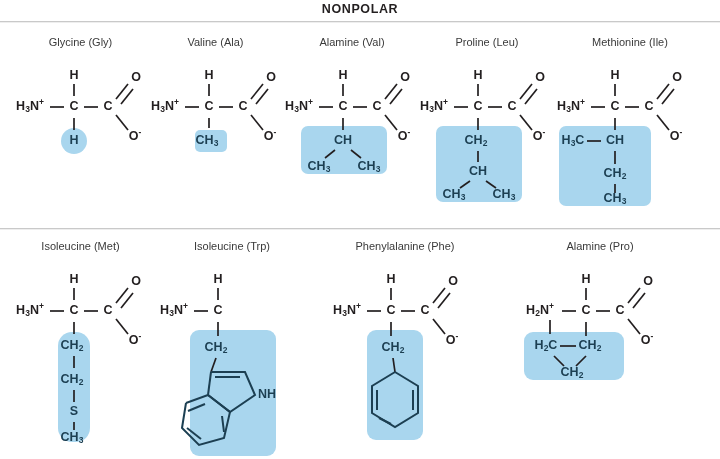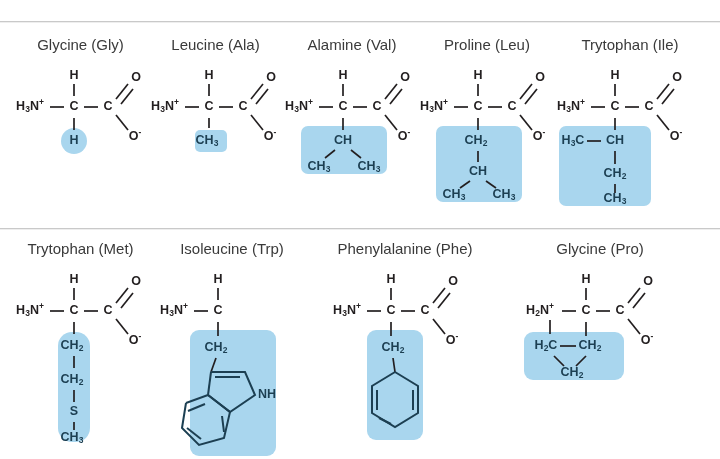--- a/index.html
+++ b/index.html
@@ -26,21 +26,21 @@
     background:#c9c9c9;
     box-shadow:0 1px 0 #eeeeee;
   }
   #rule-top{top:21px;}
   #rule-mid{top:228px;}
 
   .aa{position:absolute;}
   .aa-label{
     position:absolute;top:0;left:0;width:100%;
     text-align:center;
-    font-size:15px;
+    font-size:11px;
     color:#3a3a3a;
     white-space:nowrap;
   }
   .aa-struct{position:absolute;top:16px;left:0;}
   svg{display:block;overflow:visible;}
   .bond{stroke:#231f20;stroke-width:1.7;}
   .ringbond{stroke:#1c3f52;stroke-width:2;fill:none;}
   .hl{fill:#a9d6ee;}
   .atom{
     font-family:"Liberation Sans", sans-serif;
@@ -49,20 +49,21 @@
   }
   .atom-blue{fill:#1c3f52;}
   .sub{font-size:8.5px;}
   .sup{font-size:8.5px;}
 </style>
 </head>
 <body>
 
 <div class="page">
 
+  <div class="section-title">NONPOLAR</div>
   <div class="rule" id="rule-top"></div>
   <div class="rule" id="rule-mid"></div>
 
   <div class="aa" style="left:8px;top:36px;width:145px;">
     <div class="aa-label">Glycine (Gly)</div>
     <div class="aa-struct">
       <svg width="145" height="110" viewBox="0 0 145 110">
         <circle class="hl" cx="66" cy="89" r="13"></circle>
         <text class="atom" x="22" y="55">H<tspan class="sub" dy="3">3</tspan><tspan dy="-3">N</tspan><tspan class="sup" dy="-4">+</tspan></text>
         <line class="bond" x1="42" y1="55" x2="56" y2="55"></line>
@@ -76,21 +77,21 @@
         <line class="bond" x1="108" y1="47" x2="120" y2="32"></line>
         <line class="bond" x1="113" y1="52" x2="125" y2="37"></line>
         <text class="atom" x="128" y="26">O</text>
         <line class="bond" x1="108" y1="63" x2="120" y2="78"></line>
         <text class="atom" x="127" y="85">O<tspan class="sup" dy="-4">-</tspan></text>
       </svg>
     </div>
   </div>
 
   <div class="aa" style="left:143px;top:36px;width:145px;">
-    <div class="aa-label">Leucine (Ala)</div>
+    <div class="aa-label">Valine (Ala)</div>
     <div class="aa-struct">
       <svg width="145" height="110" viewBox="0 0 145 110">
         <rect class="hl" x="52" y="78" rx="5" ry="5" width="32" height="22"></rect>
         <text class="atom" x="22" y="55">H<tspan class="sub" dy="3">3</tspan><tspan dy="-3">N</tspan><tspan class="sup" dy="-4">+</tspan></text>
         <line class="bond" x1="42" y1="55" x2="56" y2="55"></line>
         <text class="atom" x="66" y="55">C</text>
         <line class="bond" x1="66" y1="32" x2="66" y2="44"></line>
         <text class="atom" x="66" y="24">H</text>
         <line class="bond" x1="66" y1="66" x2="66" y2="76"></line>
         <text class="atom atom-blue" x="64" y="89">CH<tspan class="sub" dy="3">3</tspan></text>
@@ -155,21 +156,21 @@
         <line class="bond" x1="108" y1="47" x2="120" y2="32"></line>
         <line class="bond" x1="113" y1="52" x2="125" y2="37"></line>
         <text class="atom" x="128" y="26">O</text>
         <line class="bond" x1="108" y1="63" x2="120" y2="78"></line>
         <text class="atom" x="127" y="85">O<tspan class="sup" dy="-4">-</tspan></text>
       </svg>
     </div>
   </div>
 
   <div class="aa" style="left:545px;top:36px;width:170px;">
-    <div class="aa-label">Trytophan (Ile)</div>
+    <div class="aa-label">Methionine (Ile)</div>
     <div class="aa-struct">
       <svg width="170" height="165" viewBox="0 0 170 165">
         <rect class="hl" x="14" y="74" rx="7" ry="7" width="92" height="80"></rect>
         <text class="atom" x="26" y="55">H<tspan class="sub" dy="3">3</tspan><tspan dy="-3">N</tspan><tspan class="sup" dy="-4">+</tspan></text>
         <line class="bond" x1="46" y1="55" x2="60" y2="55"></line>
         <text class="atom" x="70" y="55">C</text>
         <line class="bond" x1="70" y1="32" x2="70" y2="44"></line>
         <text class="atom" x="70" y="24">H</text>
         <line class="bond" x1="70" y1="66" x2="70" y2="78"></line>
         <text class="atom atom-blue" x="70" y="89">CH</text>
@@ -184,21 +185,21 @@
         <line class="bond" x1="112" y1="47" x2="124" y2="32"></line>
         <line class="bond" x1="117" y1="52" x2="129" y2="37"></line>
         <text class="atom" x="132" y="26">O</text>
         <line class="bond" x1="112" y1="63" x2="124" y2="78"></line>
         <text class="atom" x="131" y="85">O<tspan class="sup" dy="-4">-</tspan></text>
       </svg>
     </div>
   </div>
 
   <div class="aa" style="left:8px;top:240px;width:145px;">
-    <div class="aa-label">Trytophan (Met)</div>
+    <div class="aa-label">Isoleucine (Met)</div>
     <div class="aa-struct">
       <svg width="145" height="200" viewBox="0 0 145 200">
         <rect class="hl" x="50" y="76" rx="14" ry="14" width="32" height="110"></rect>
         <text class="atom" x="22" y="55">H<tspan class="sub" dy="3">3</tspan><tspan dy="-3">N</tspan><tspan class="sup" dy="-4">+</tspan></text>
         <line class="bond" x1="42" y1="55" x2="56" y2="55"></line>
         <text class="atom" x="66" y="55">C</text>
         <line class="bond" x1="66" y1="32" x2="66" y2="44"></line>
         <text class="atom" x="66" y="24">H</text>
         <line class="bond" x1="66" y1="66" x2="66" y2="78"></line>
         <text class="atom atom-blue" x="64" y="90">CH<tspan class="sub" dy="3">2</tspan></text>
@@ -271,21 +272,21 @@
         <line class="bond" x1="108" y1="47" x2="120" y2="32"></line>
         <line class="bond" x1="113" y1="52" x2="125" y2="37"></line>
         <text class="atom" x="128" y="26">O</text>
         <line class="bond" x1="108" y1="63" x2="120" y2="78"></line>
         <text class="atom" x="127" y="85">O<tspan class="sup" dy="-4">-</tspan></text>
       </svg>
     </div>
   </div>
 
   <div class="aa" style="left:510px;top:240px;width:180px;">
-    <div class="aa-label">Glycine (Pro)</div>
+    <div class="aa-label">Alamine (Pro)</div>
     <div class="aa-struct">
       <svg width="180" height="140" viewBox="0 0 180 140">
         <rect class="hl" x="14" y="76" rx="9" ry="9" width="100" height="48"></rect>
         <text class="atom" x="30" y="55">H<tspan class="sub" dy="3">2</tspan><tspan dy="-3">N</tspan><tspan class="sup" dy="-4">+</tspan></text>
         <line class="bond" x1="52" y1="55" x2="66" y2="55"></line>
         <text class="atom" x="76" y="55">C</text>
         <line class="bond" x1="76" y1="32" x2="76" y2="44"></line>
         <text class="atom" x="76" y="24">H</text>
 
         <line class="bond" x1="40" y1="64" x2="40" y2="78"></line>

